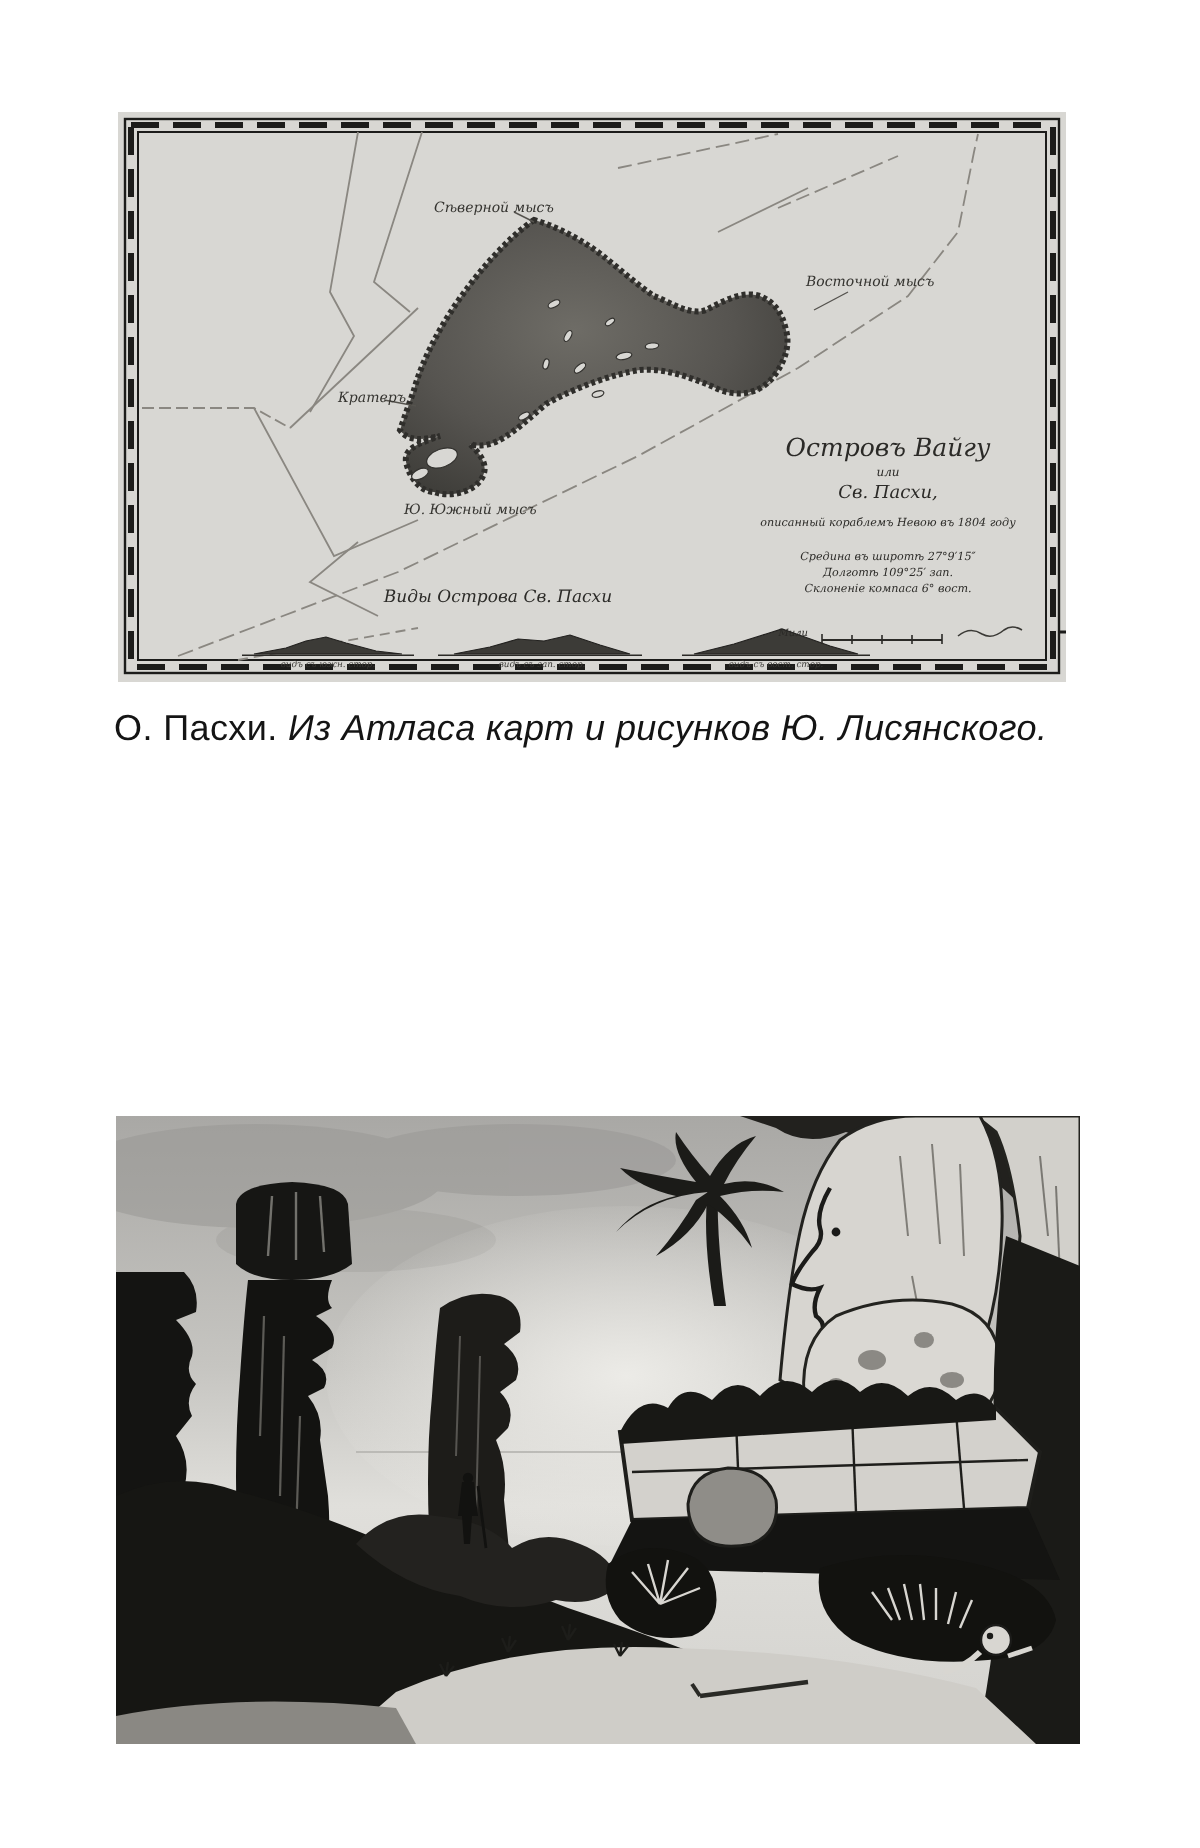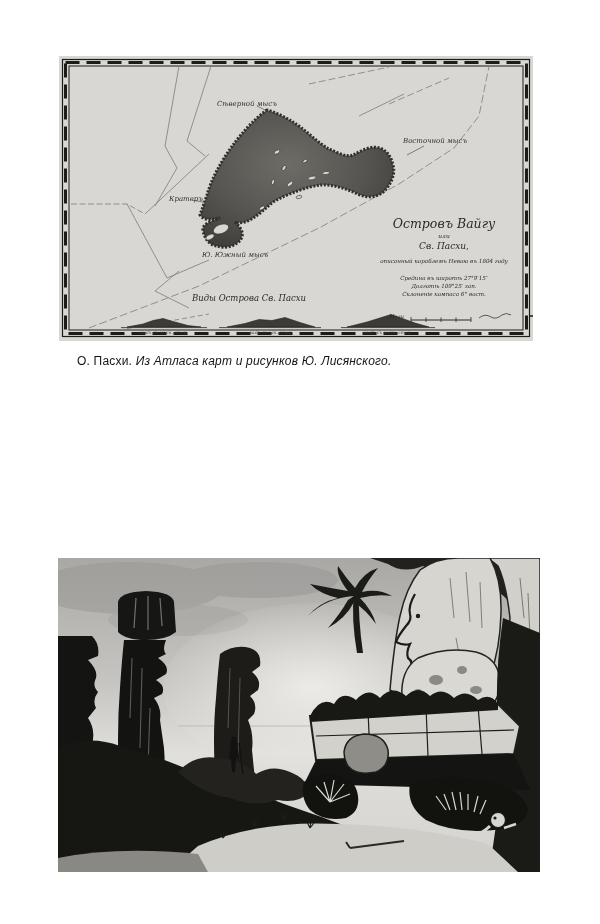--- a/index.html
+++ b/index.html
@@ -1,21 +1,21 @@
 <!DOCTYPE html>
 <html><head>
 <meta charset="utf-8">
 <style>
   html,body{margin:0;padding:0;background:#ffffff;}
   #page{position:relative;width:600px;height:924px;background:#ffffff;overflow:hidden;
         font-family:"Liberation Sans",sans-serif;color:#1a1a1a;}
   .figure{position:absolute;}
   #map-figure{left:59px;top:56px;width:474px;height:285px;}
   #statues-figure{left:58px;top:558px;width:482px;height:314px;}
-  .caption{position:absolute;font-size:12px;letter-spacing:.2px;color:#141414;white-space:nowrap;margin-left:20px;}
+  .caption{position:absolute;font-size:18px;letter-spacing:.2px;color:#141414;white-space:nowrap;}
   #map-caption{left:57px;top:354px;}
   #statues-caption{left:57px;top:529px;}
   .cap-italic{font-style:italic;}
   svg{display:block;}
   text{user-select:none;}
 </style>
 </head>
 <body>
 
 <div id="page">

